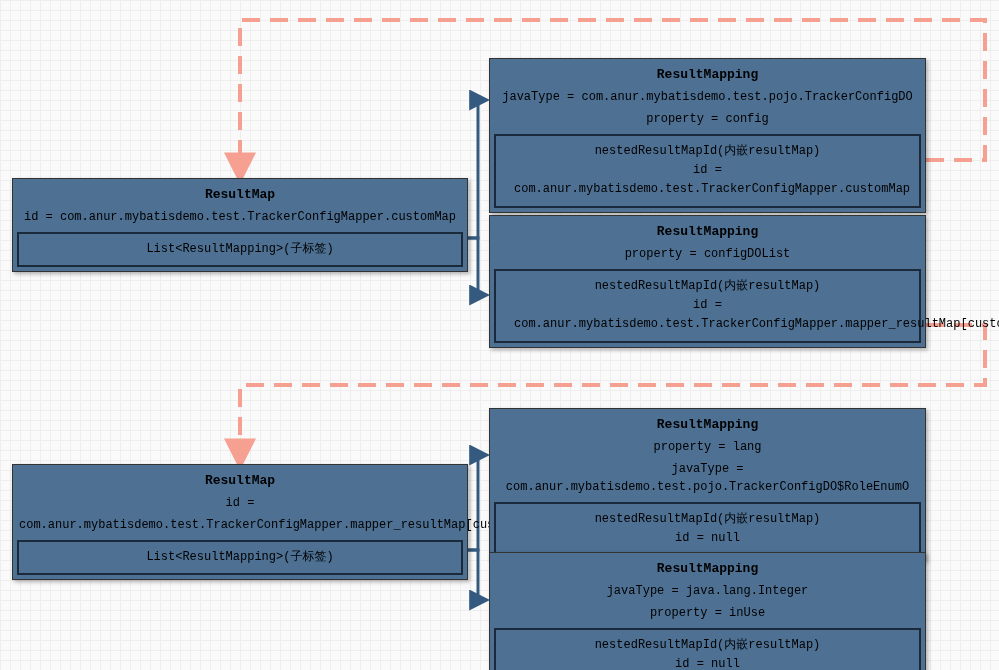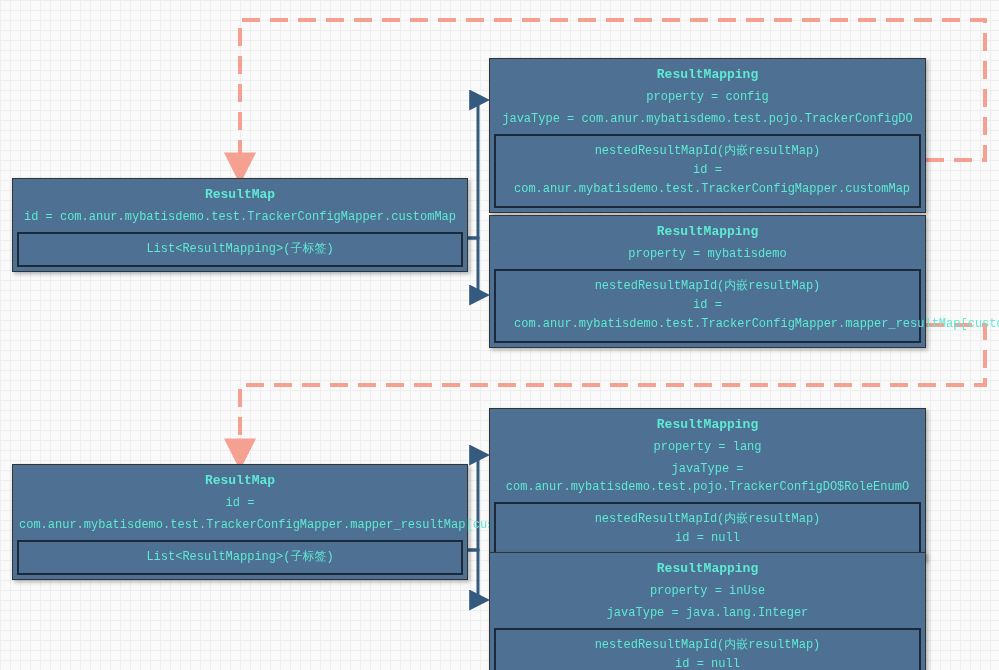--- a/index.html
+++ b/index.html
@@ -8,21 +8,21 @@
   position:relative; width:999px; height:670px;
   background-image:
     linear-gradient(#eee 1px,transparent 1px),
     linear-gradient(90deg,#eee 1px,transparent 1px),
     linear-gradient(#ddd 1px,transparent 1px),
     linear-gradient(90deg,#ddd 1px,transparent 1px);
   background-size:10px 10px,10px 10px,40px 40px,40px 40px;
 }
 .node {
   position:absolute; background:#4d7093; border:1px solid #333;
-  box-shadow:2px 2px 4px rgba(0,0,0,.3); color:#5eead4; text-align:center;
+  box-shadow:2px 2px 4px rgba(0,0,0,.3); color:#000000; text-align:center;
 }
 .node-title { font-size:13px; font-weight:bold; padding:8px 10px 4px; }
 .node-line { font-size:12px; padding:2px 6px; line-height:1.5; }
 .node-box {
   border:2px solid #1a2a3a; margin:4px; padding:6px 18px;
   font-size:12px; line-height:1.6;
 }
 svg.overlay { position:absolute; left:0; top:0; pointer-events:none; }
 </style>
 </head>
@@ -52,31 +52,31 @@
   </svg>
 
   <div class="node" style="left:12px; top:178px; width:456px;">
     <div class="node-title">ResultMap</div>
     <div class="node-line">id = com.anur.mybatisdemo.test.TrackerConfigMapper.customMap</div>
     <div class="node-box">List&lt;ResultMapping&gt;(子标签)</div>
   </div>
 
   <div class="node" style="left:489px; top:58px; width:437px;">
     <div class="node-title">ResultMapping</div>
+    <div class="node-line">javaType = com.anur.mybatisdemo.test.pojo.TrackerConfigDO</div>
     <div class="node-line">property = config</div>
-    <div class="node-line">javaType = com.anur.mybatisdemo.test.pojo.TrackerConfigDO</div>
     <div class="node-box">
       <div>nestedResultMapId(内嵌resultMap)</div>
       <div>id = com.anur.mybatisdemo.test.TrackerConfigMapper.customMap</div>
     </div>
   </div>
 
   <div class="node" style="left:489px; top:215px; width:437px;">
     <div class="node-title">ResultMapping</div>
-    <div class="node-line">property = mybatisdemo</div>
+    <div class="node-line">property = configDOList</div>
     <div class="node-box">
       <div>nestedResultMapId(内嵌resultMap)</div>
       <div>id =</div>
       <div>com.anur.mybatisdemo.test.TrackerConfigMapper.mapper_resultMap[customMap]_collection[configDOList]</div>
     </div>
   </div>
 
   <div class="node" style="left:12px; top:464px; width:456px;">
     <div class="node-title">ResultMap</div>
     <div class="node-line">id =</div>
@@ -89,21 +89,21 @@
     <div class="node-line">property = lang</div>
     <div class="node-line">javaType = com.anur.mybatisdemo.test.pojo.TrackerConfigDO$RoleEnumO</div>
     <div class="node-box">
       <div>nestedResultMapId(内嵌resultMap)</div>
       <div>id = null</div>
     </div>
   </div>
 
   <div class="node" style="left:489px; top:552px; width:437px;">
     <div class="node-title">ResultMapping</div>
+    <div class="node-line">javaType = java.lang.Integer</div>
     <div class="node-line">property = inUse</div>
-    <div class="node-line">javaType = java.lang.Integer</div>
     <div class="node-box">
       <div>nestedResultMapId(内嵌resultMap)</div>
       <div>id = null</div>
     </div>
   </div>
 
 </div>
 
 </body></html>

